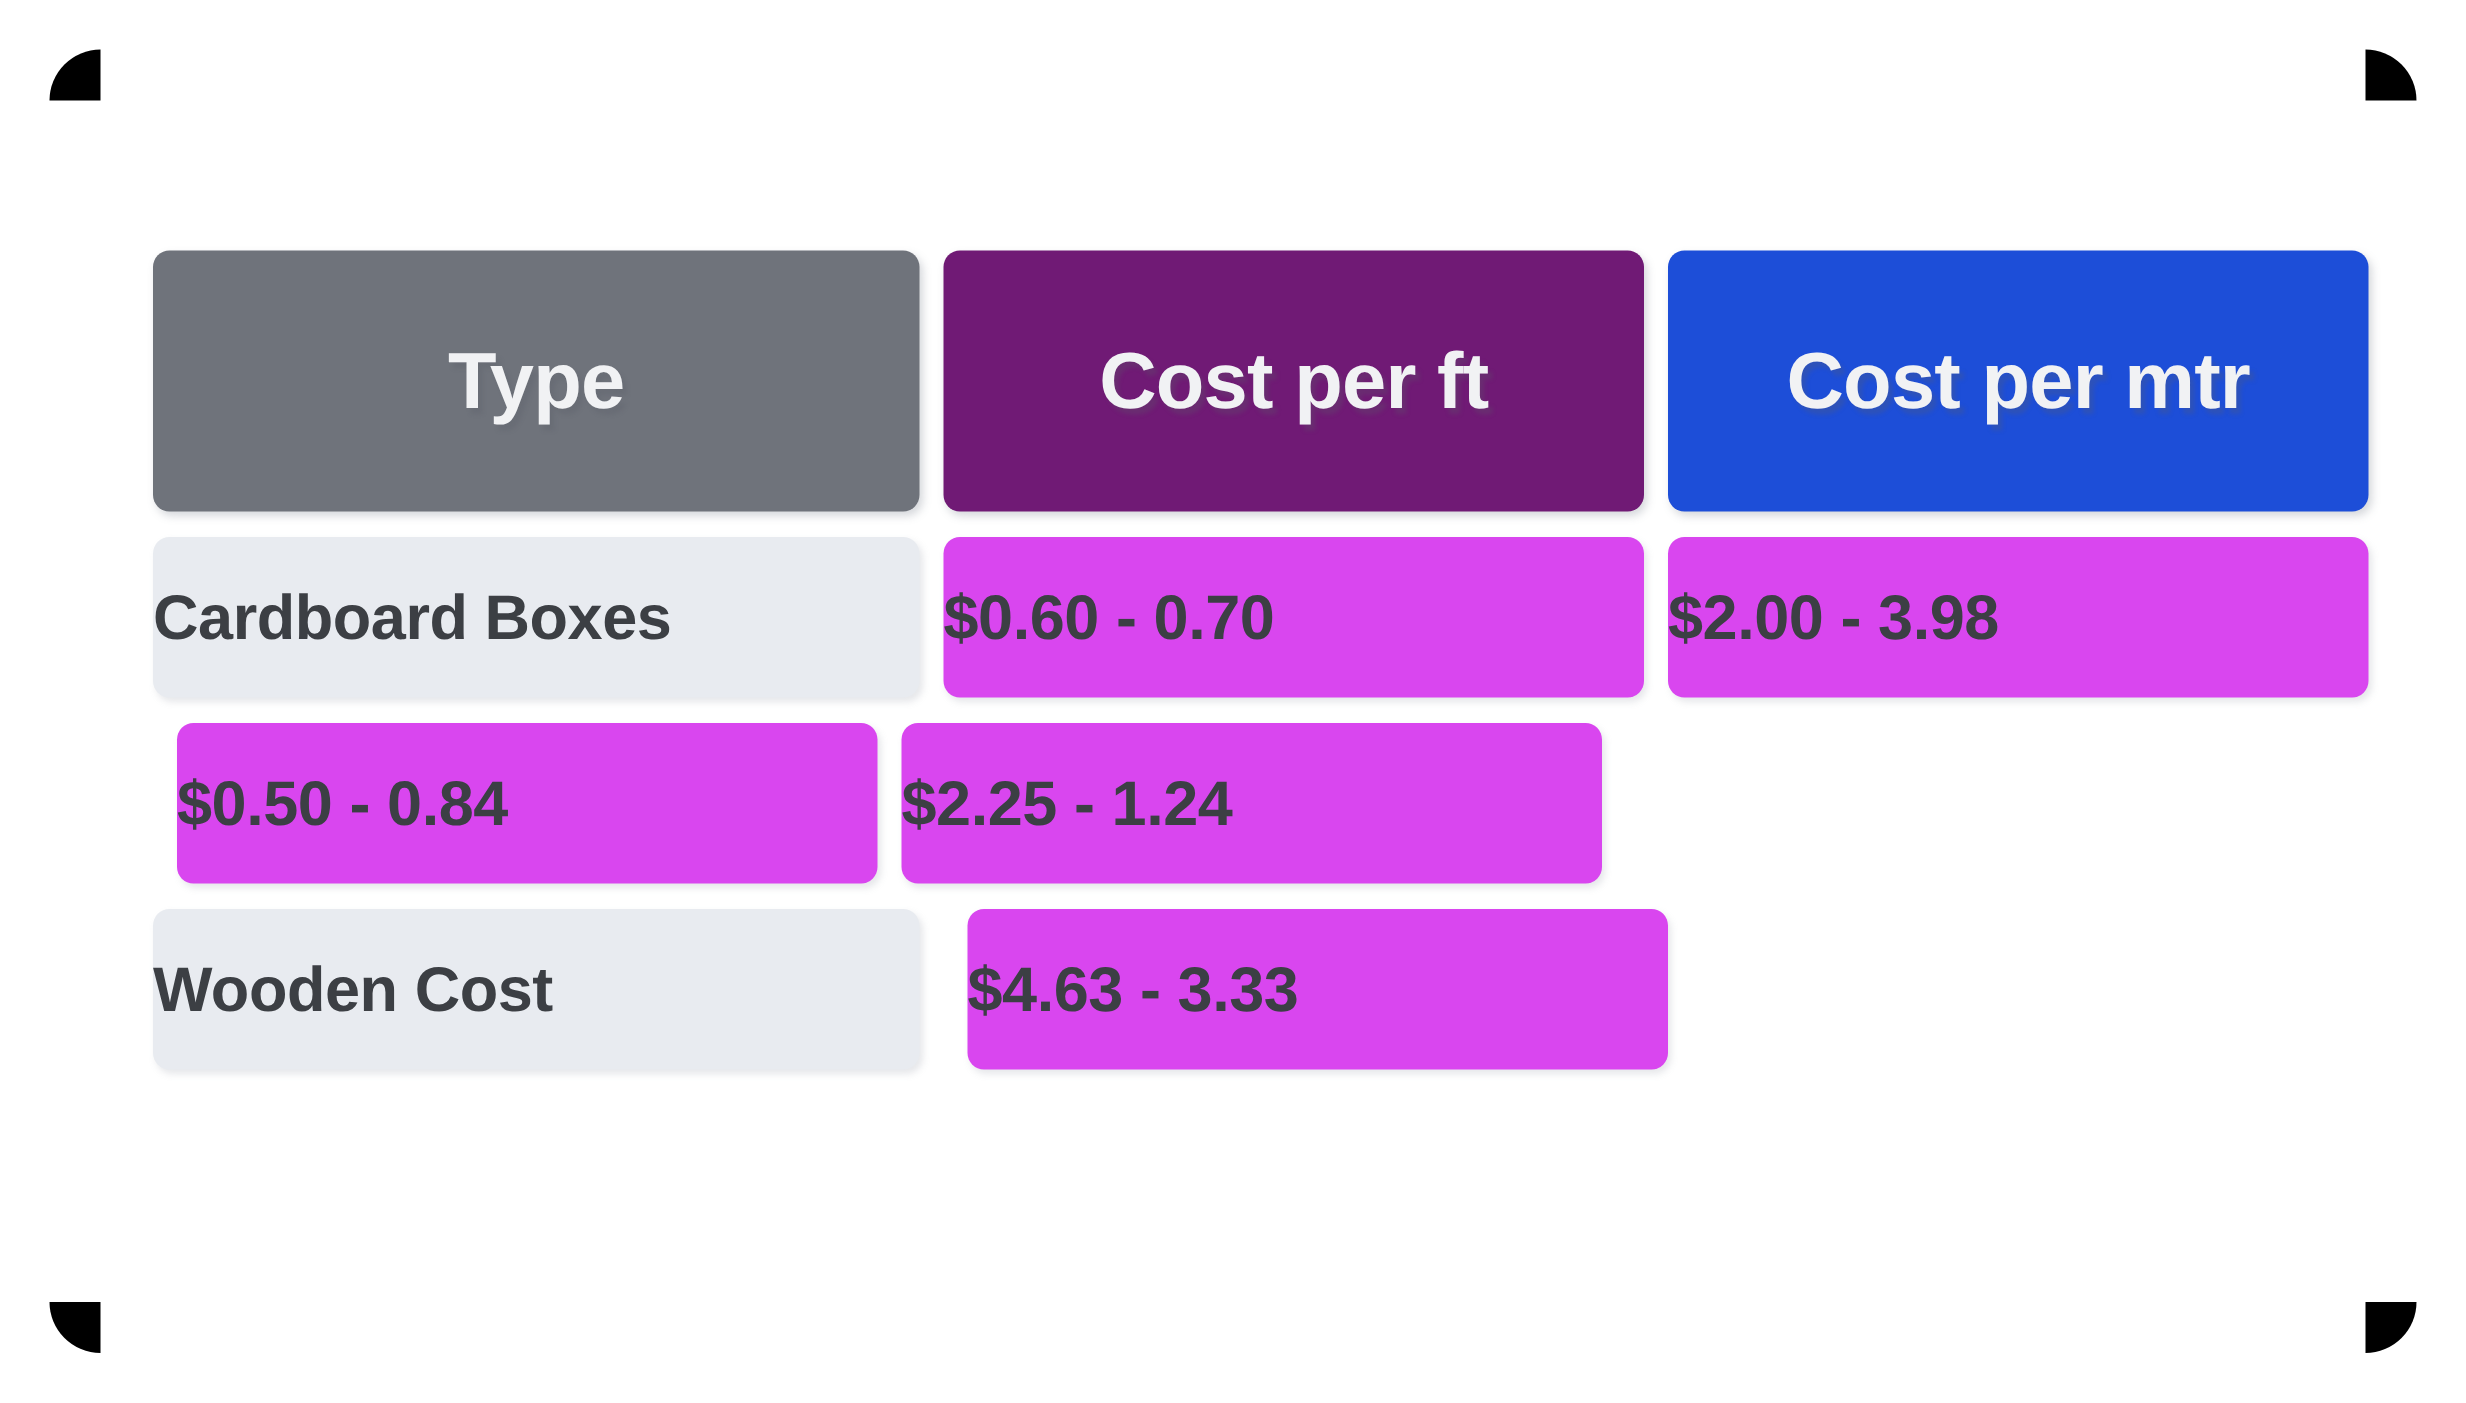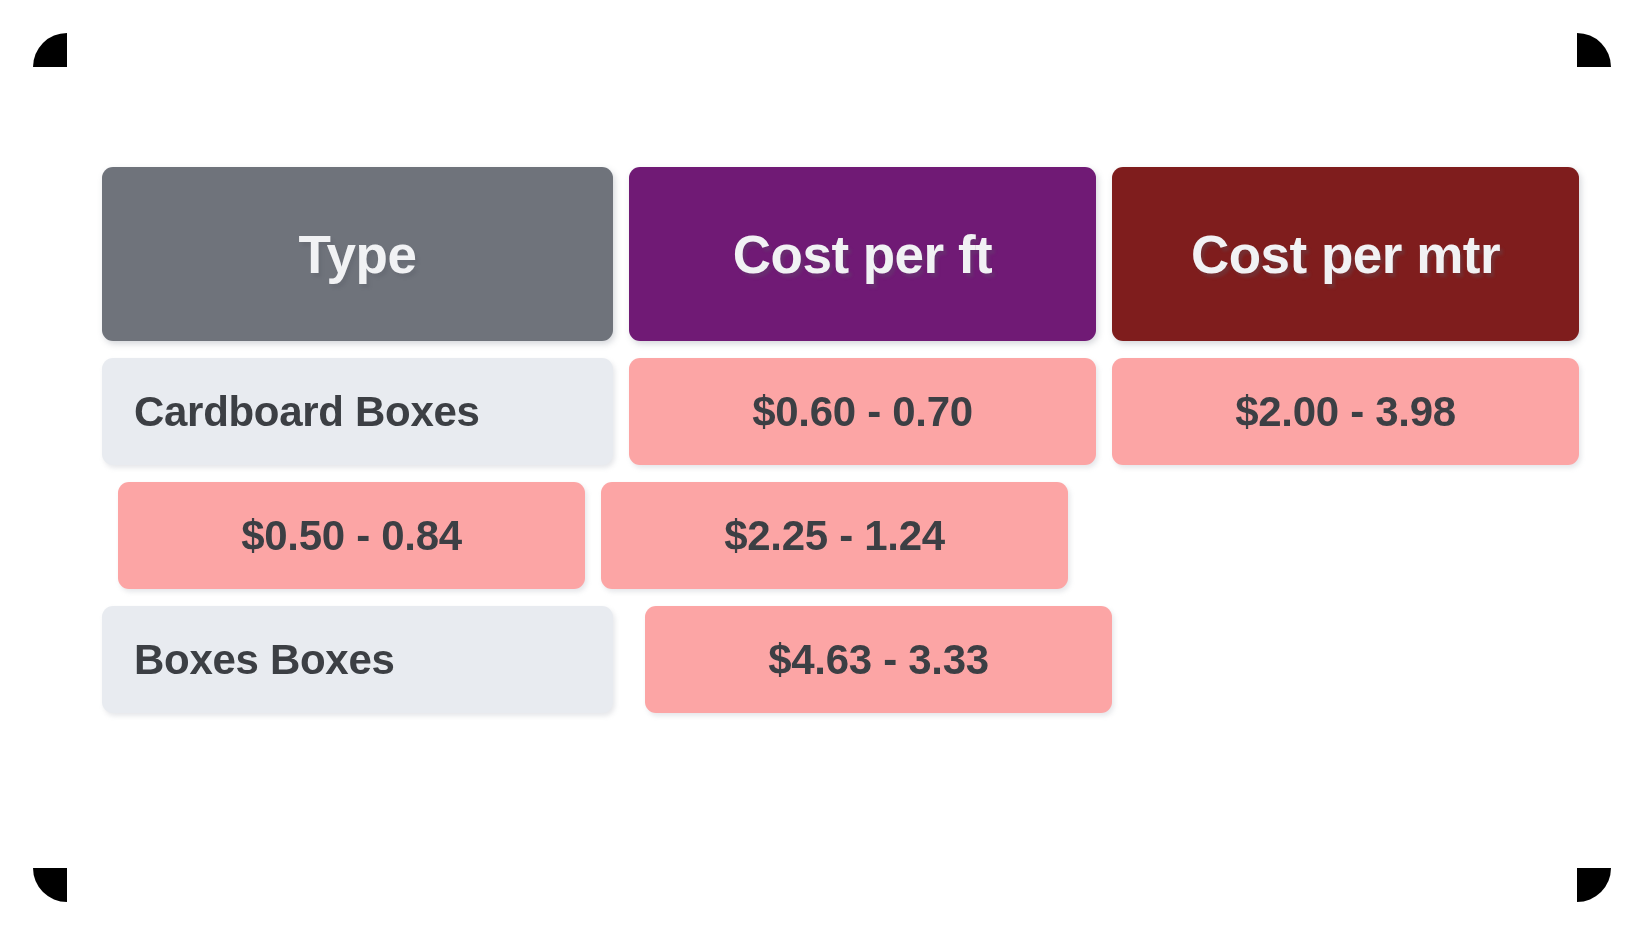--- a/index.html
+++ b/index.html
@@ -52,21 +52,21 @@
     height: 174px;
     border-radius: 11px;
     display: flex;
     align-items: center;
     justify-content: center;
     box-sizing: border-box;
     box-shadow: 2px 3px 6px rgba(120,125,140,0.30);
   }
   .hcell-type { background: #6F737B; }
   .hcell-ft   { background: #701a75; }
-  .hcell-mtr  { background: #7f1d1d; }
+  .hcell-mtr  { background: #1d4ed8; }
 
   .hcell span {
     color: #F1F2F4;
     font-size: 53px;
     font-weight: bold;
     letter-spacing: -0.5px;
     text-shadow: 3px 4px 3px rgba(90,95,105,0.28);
     white-space: nowrap;
   }
 
@@ -77,25 +77,23 @@
     height: 107px;
     border-radius: 11px;
     display: flex;
     align-items: center;
     box-sizing: border-box;
     box-shadow: 2px 3px 5px rgba(140,145,158,0.22);
   }
   .dcell-type {
     background: #E8EBF0;
     justify-content: flex-start;
-    padding-left: 32px;
   }
   .dcell-val {
-    background: #fca5a5;
-    justify-content: center;
+    background: #d946ef;
   }
 
   .dcell span {
     color: #3C3F44;
     font-size: 42px;
     font-weight: bold;
     letter-spacing: -0.3px;
     white-space: nowrap;
   }
 </style>
@@ -143,21 +141,21 @@
       <span>$0.50 - 0.84</span>
     </div>
     <div class="col-spacer"></div>
     <div class="dcell dcell-val col-val">
       <span>$2.25 - 1.24</span>
     </div>
   </div>
 
   <div class="row data-row">
     <div class="dcell dcell-type col-type">
-      <span>Boxes Boxes</span>
+      <span>Wooden Cost</span>
     </div>
     <div class="col-spacer"></div>
     <div class="col-spacer"></div>
     <div class="dcell dcell-val col-val">
       <span>$4.63 - 3.33</span>
     </div>
   </div>
 
 </div>
 

